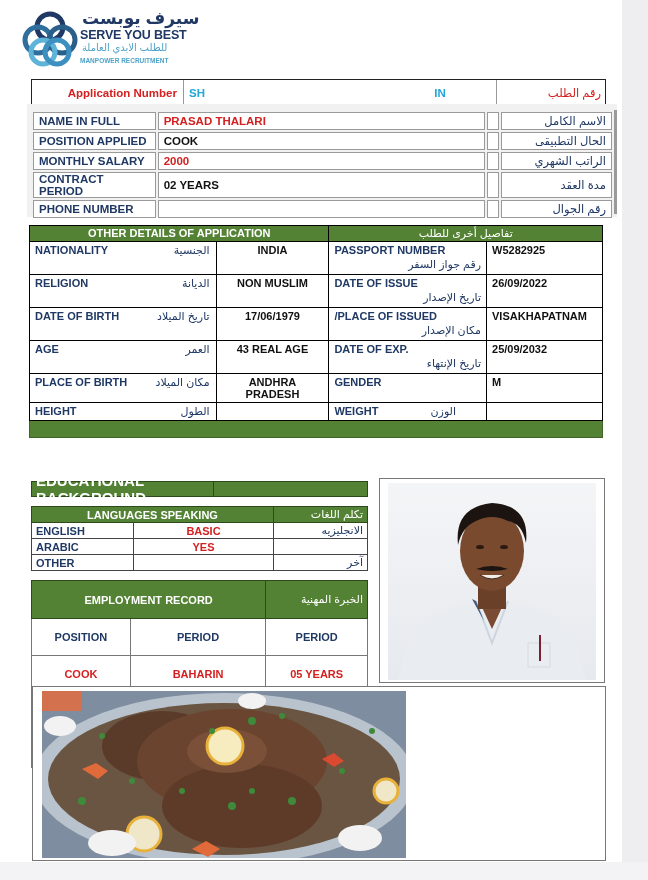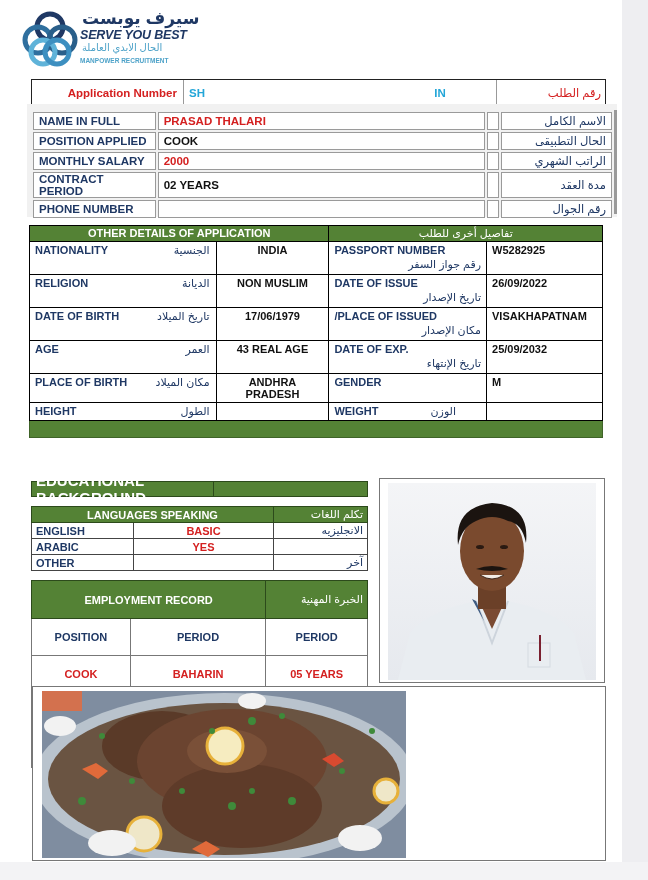--- a/index.html
+++ b/index.html
@@ -5,21 +5,21 @@
   * { box-sizing: border-box; margin: 0; padding: 0; }
   html, body { width: 648px; height: 880px; background: #ffffff; overflow: hidden; }
   body { position: relative; font-family: "Liberation Sans", "DejaVu Sans", sans-serif; font-weight: bold; color: #1f3864; }
   .side-gray { position: absolute; left: 622px; top: 0; width: 26px; height: 862px; background: #eeeef1; }
   .bottom-gray { position: absolute; left: 0; top: 862px; width: 648px; height: 18px; background: #f3f3f5; }
 
   
   .logo { position: absolute; left: 22px; top: 8px; width: 170px; height: 62px; }
   .logo svg.mark { position: absolute; left: 0; top: 2px; width: 56px; height: 58px; }
   .logo .ar-big { position: absolute; left: 60px; top: 0; font-size: 17px; color: #1f3864; direction: rtl; font-weight: bold; white-space: nowrap; }
-  .logo .en-big { position: absolute; left: 58px; top: 20px; font-size: 12.5px; color: #1f3864; font-weight: bold; letter-spacing: -0.2px; white-space: nowrap; font-style: italic; }
+  .logo .en-big { position: absolute; left: 58px; top: 20px; font-size: 12.5px; color: #1f3864; font-weight: bold; letter-spacing: -0.2px; white-space: nowrap; }
   .logo .ar-small { position: absolute; left: 60px; top: 34px; font-size: 10px; color: #4fa3c9; direction: rtl; font-weight: normal; white-space: nowrap; }
   .logo .en-small { position: absolute; left: 58px; top: 49px; font-size: 6.5px; color: #4fa3c9; font-weight: bold; white-space: nowrap; }
 
   
   .appnum { position: absolute; left: 31px; top: 79px; width: 575px; height: 28px; border: 1px solid #222; display: flex; font-size: 11.5px; }
   .appnum div { height: 100%; display: flex; align-items: center; }
   .appnum .lbl { width: 152px; justify-content: flex-end; padding-right: 6px; color: #d42020; border-right: 1px solid #999; }
   .appnum .sh { width: 200px; padding-left: 5px; color: #23a6d8; }
   .appnum .in { width: 113px; justify-content: center; color: #23a6d8; border-right: 1px solid #999; }
   .appnum .ar { flex: 1; justify-content: flex-end; padding-right: 4px; color: #d42020; font-weight: normal; }
@@ -98,21 +98,21 @@
     <g fill="none" stroke-width="5">
       <circle cx="28" cy="17" r="13" stroke="#1f3864"></circle>
       <circle cx="16" cy="30" r="13" stroke="#2f6f9e"></circle>
       <circle cx="40" cy="30" r="13" stroke="#2a5f8a"></circle>
       <circle cx="21" cy="42" r="12" stroke="#5fb3d9"></circle>
       <circle cx="35" cy="42" r="12" stroke="#3d8fc0"></circle>
     </g>
   </svg>
   <div class="ar-big">سيرف يوبست</div>
   <div class="en-big">SERVE YOU BEST</div>
-  <div class="ar-small">الحال الايدي العاملة</div>
+  <div class="ar-small">للطلب الايدي العاملة</div>
   <div class="en-small">MANPOWER RECRUITMENT</div>
 </div>
 
 <div class="appnum">
   <div class="lbl">Application Number</div>
   <div class="sh">SH</div>
   <div class="in">IN</div>
   <div class="ar">رقم الطلب</div>
 </div>
 

